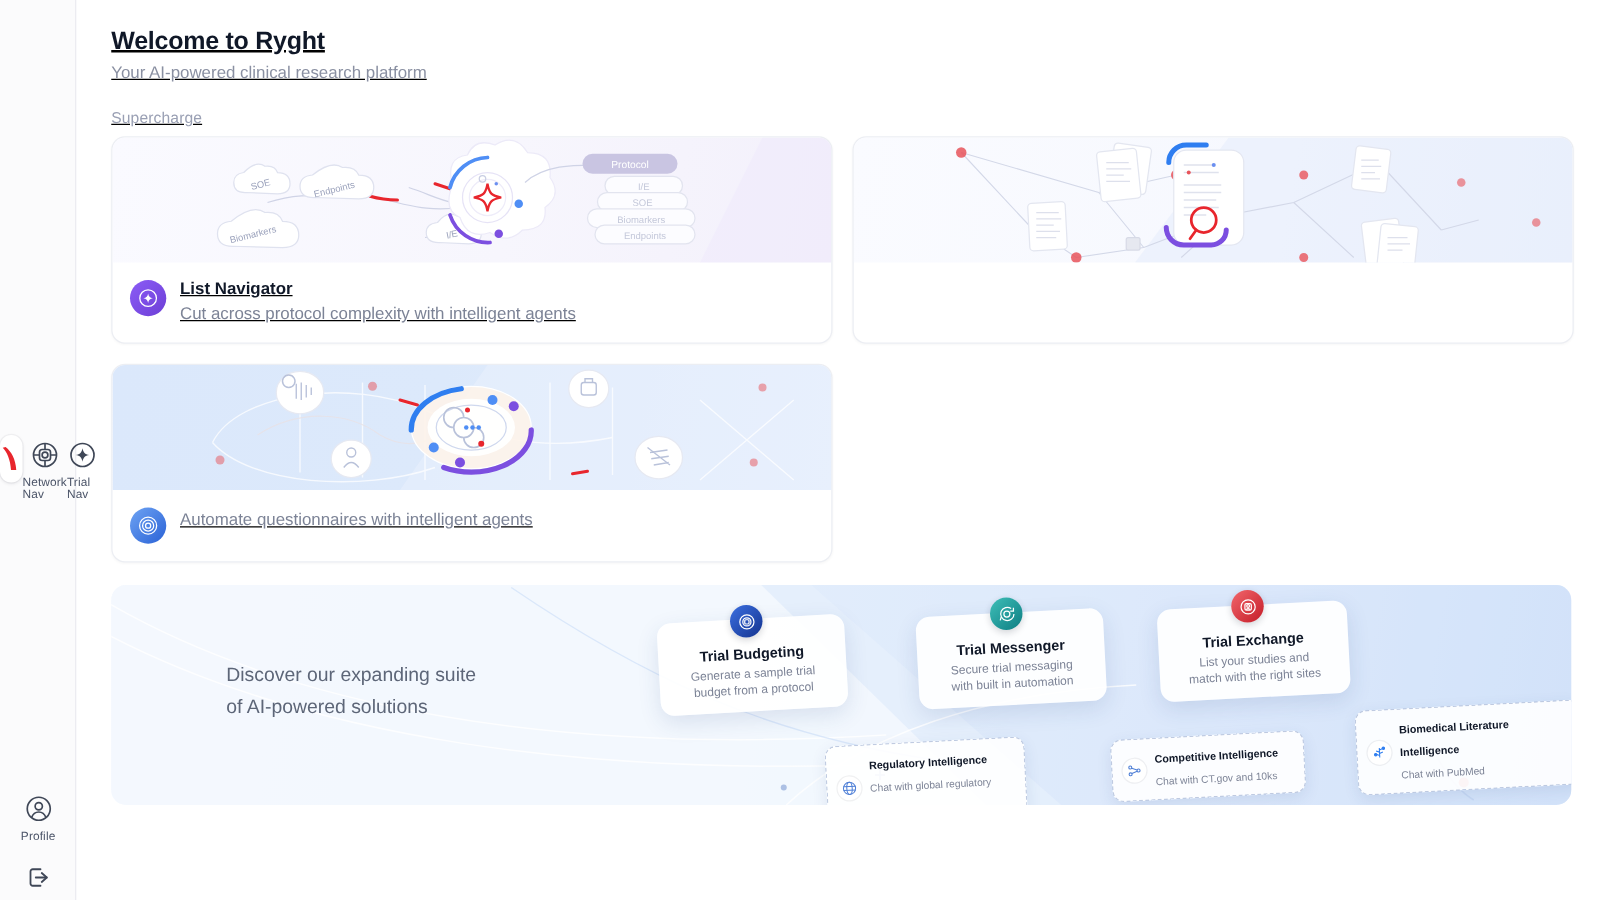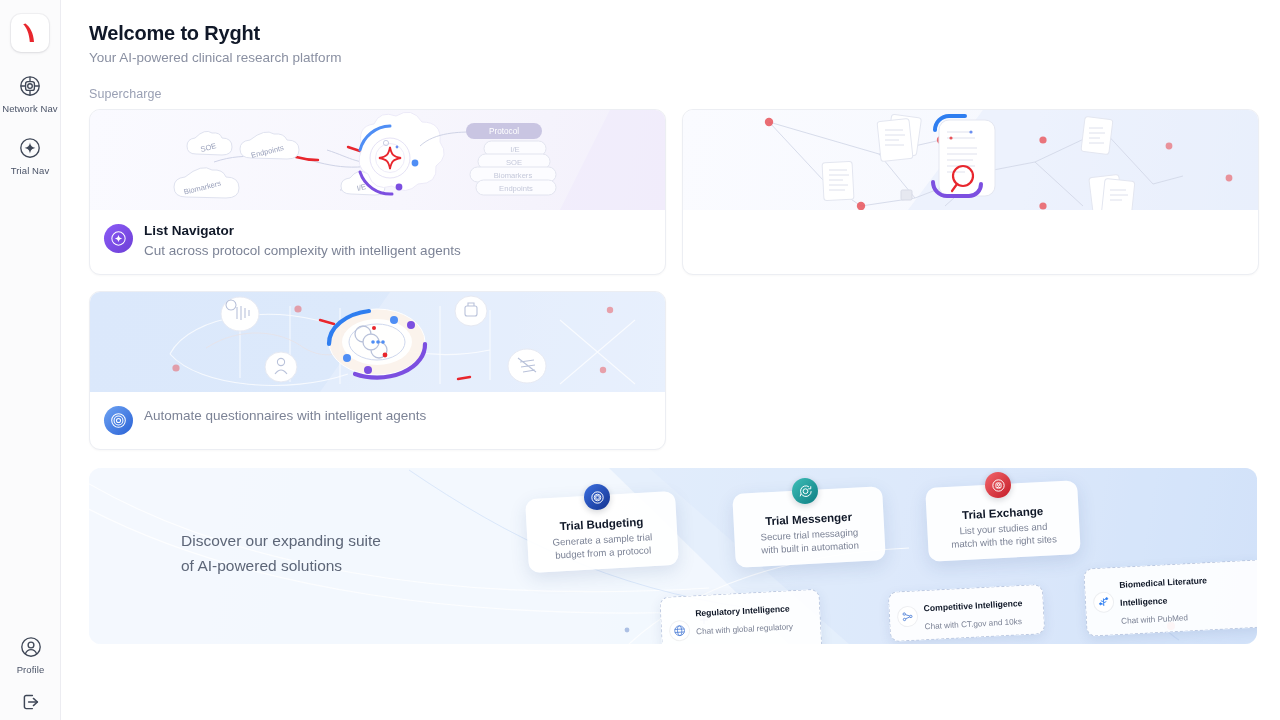--- a/index.html
+++ b/index.html
@@ -11,21 +11,21 @@
     font-family: "Liberation Sans", sans-serif;
     -webkit-font-smoothing: antialiased;
   }
   .app { display: flex; width: 1280px; height: 720px; }
 
   
   .sidebar {
     width: 61px; height: 720px;
     background: #fbfbfc;
     border-right: 1px solid #ececf1;
-    display: flex; flex-direction: column; align-items: center;
+    display: flex; flex-direction: row; align-items: center;
     padding-top: 10px;
     position: relative;
     flex: 0 0 61px;
   }
   .logo-tile {
     width: 38px; height: 38px; border-radius: 10px;
     background: #ffffff;
     box-shadow: 0 1px 3px rgba(16,24,40,.10), 0 0 0 1px rgba(16,24,40,.04);
     display: flex; align-items: center; justify-content: center;
     margin-top: 4px;
@@ -35,28 +35,29 @@
     display: flex; flex-direction: column; align-items: center;
     width: 61px; cursor: pointer;
   }
   .nav-item .ico { width: 24px; height: 24px; display:block; }
   .nav-label {
     margin-top: 6px; font-size: 9.5px; color: #4b5468;
     letter-spacing: .1px; line-height: 1;
   }
   .sidebar-bottom {
     position: absolute; bottom: 0; left: 0; width: 61px;
-    display: flex; flex-direction: column; align-items: flex-start;
+    display: flex; flex-direction: column; align-items: flex-end;
     padding-bottom: 2px;
+    padding-left: 12px;
   }
   .sidebar-bottom .nav-item { margin-top: 0; margin-bottom: 16px; }
   .sidebar-bottom .logout { margin-bottom: 4px; }
 
   
-  .main { flex: 1; padding: 20px 22px 0 28px; position: relative; }
+  .main { flex: 1; padding: 20px 22px 0 28px; position: relative; text-decoration: underline; }
   .page-title {
     font-size: 20px; font-weight: 700; color: #101828;
     letter-spacing: -.2px; line-height: 26px;
   }
   .page-sub {
     font-size: 13.5px; color: #8a90a2; margin-top: 3px; line-height: 18px;
   }
   .section-label {
     font-size: 12.5px; color: #9aa0b4; margin-top: 20px; margin-bottom: 8px;
     letter-spacing: .1px;

